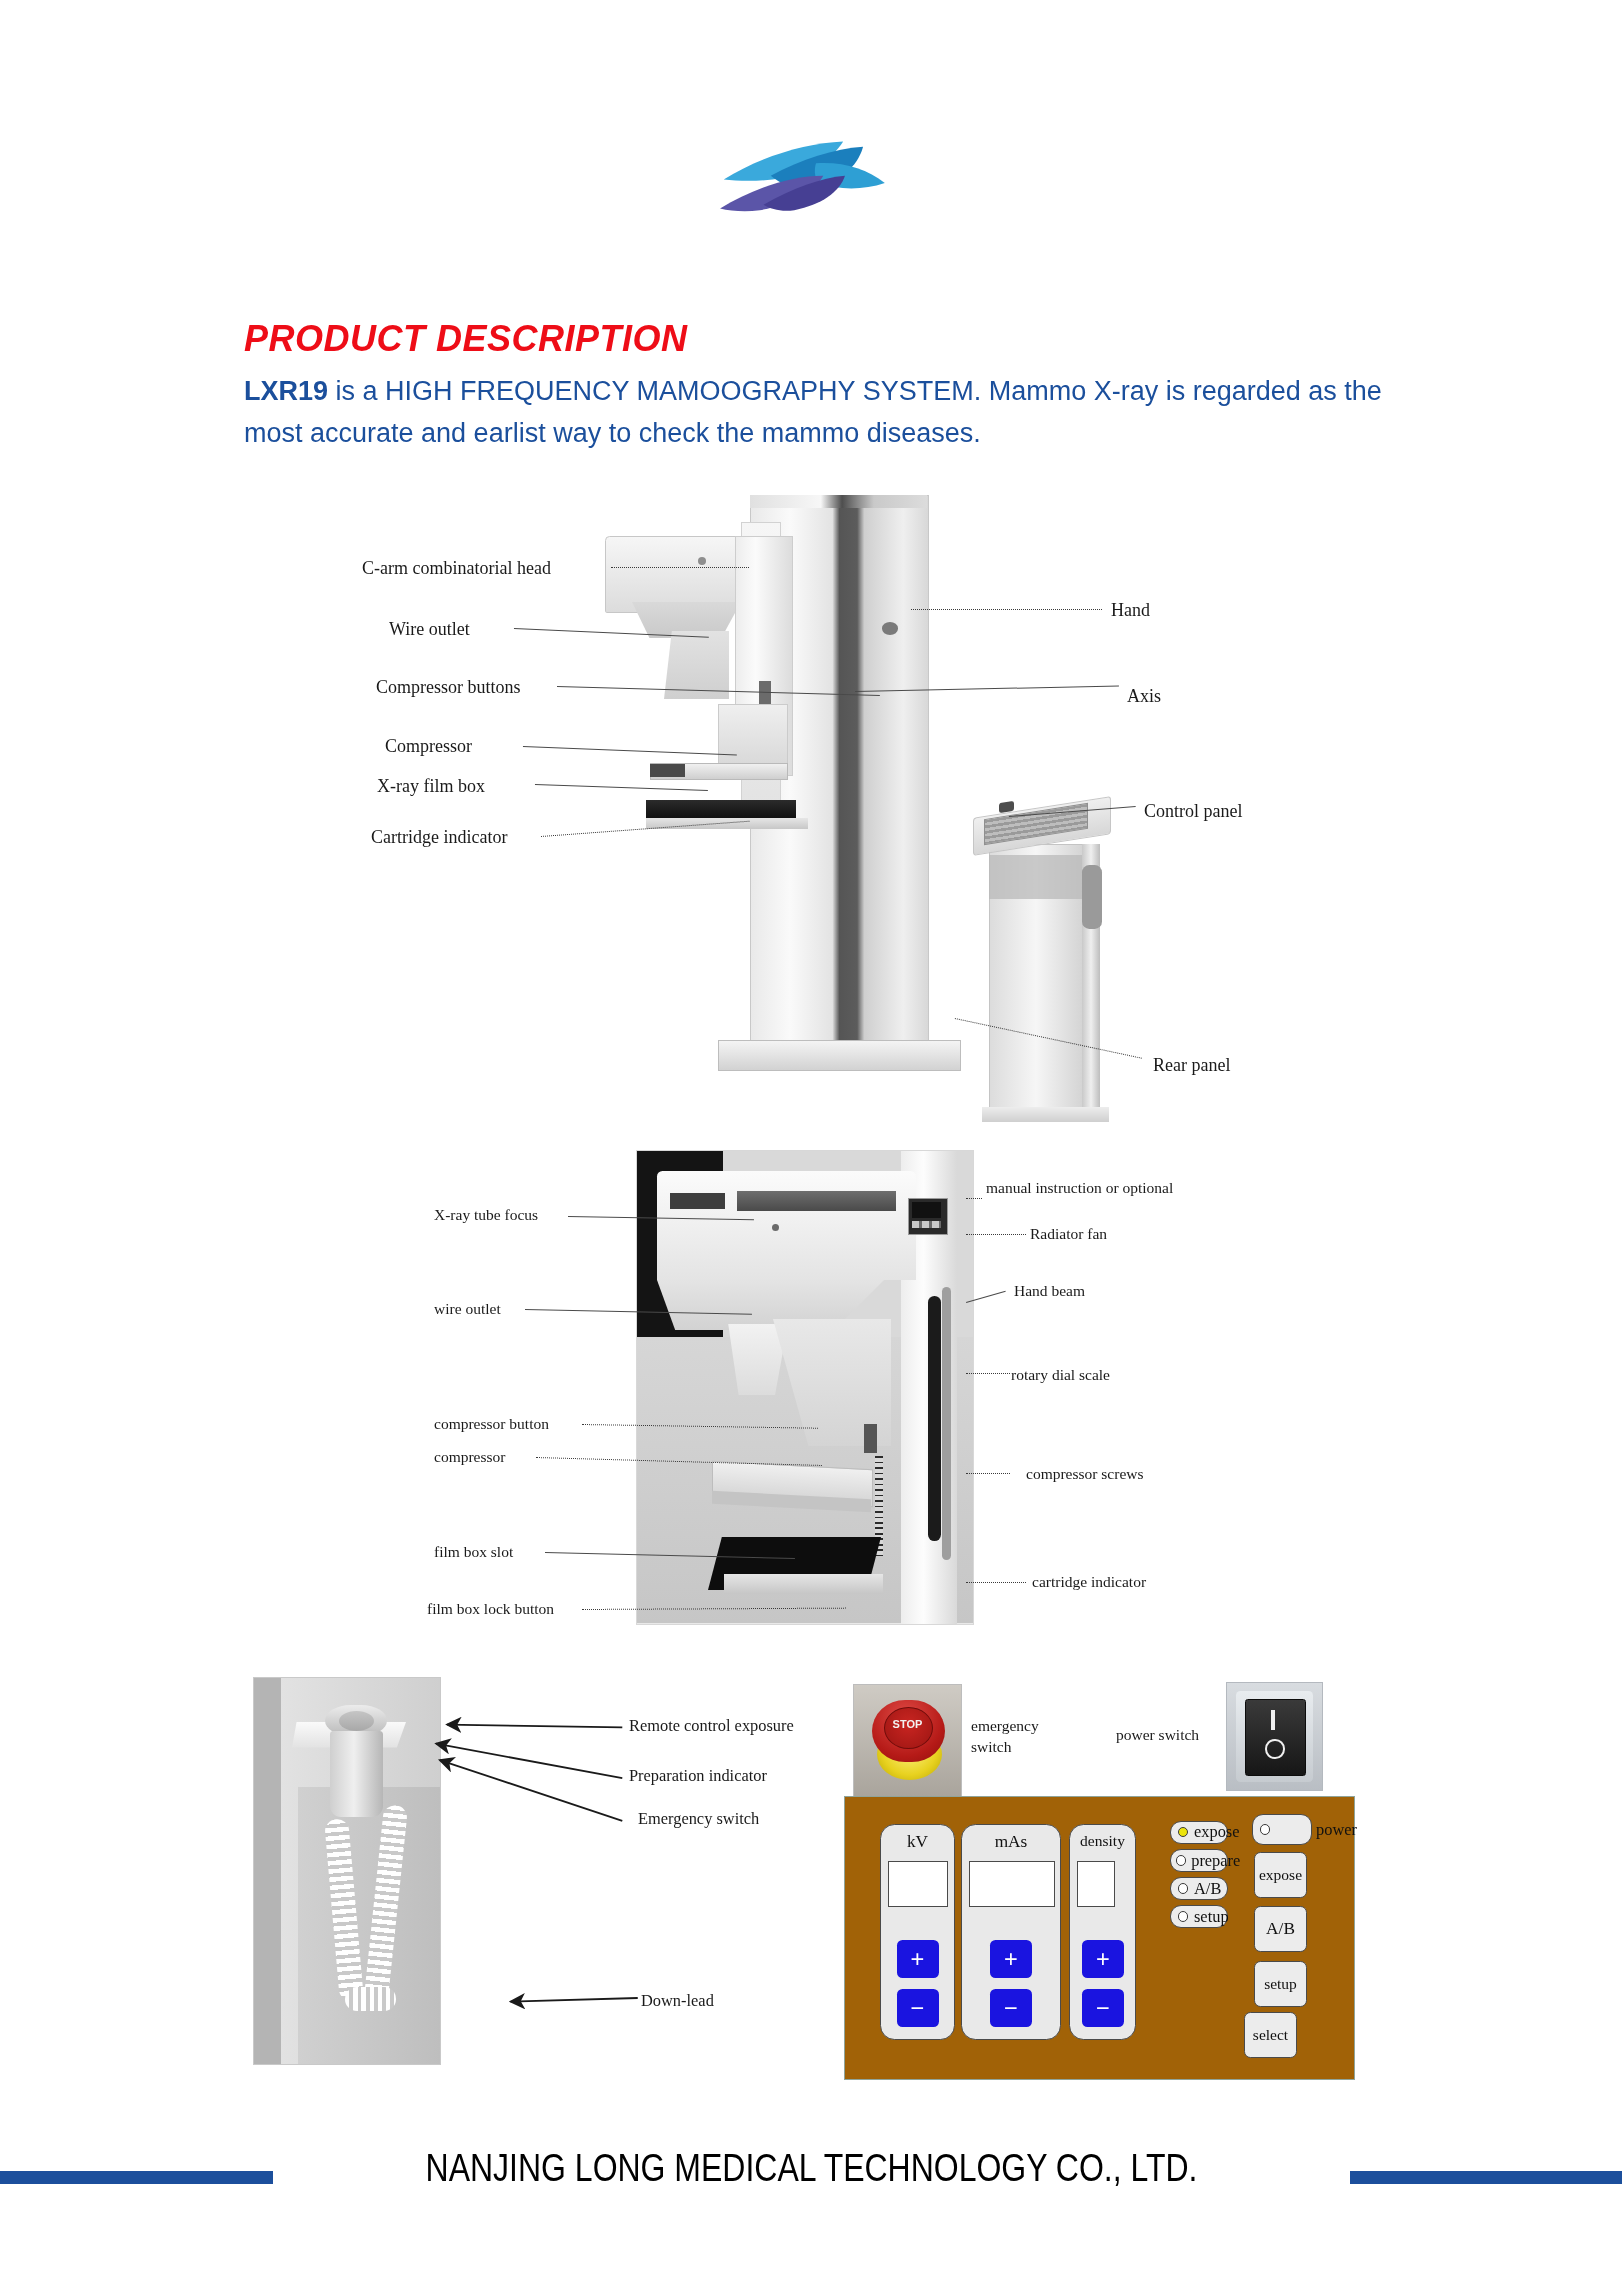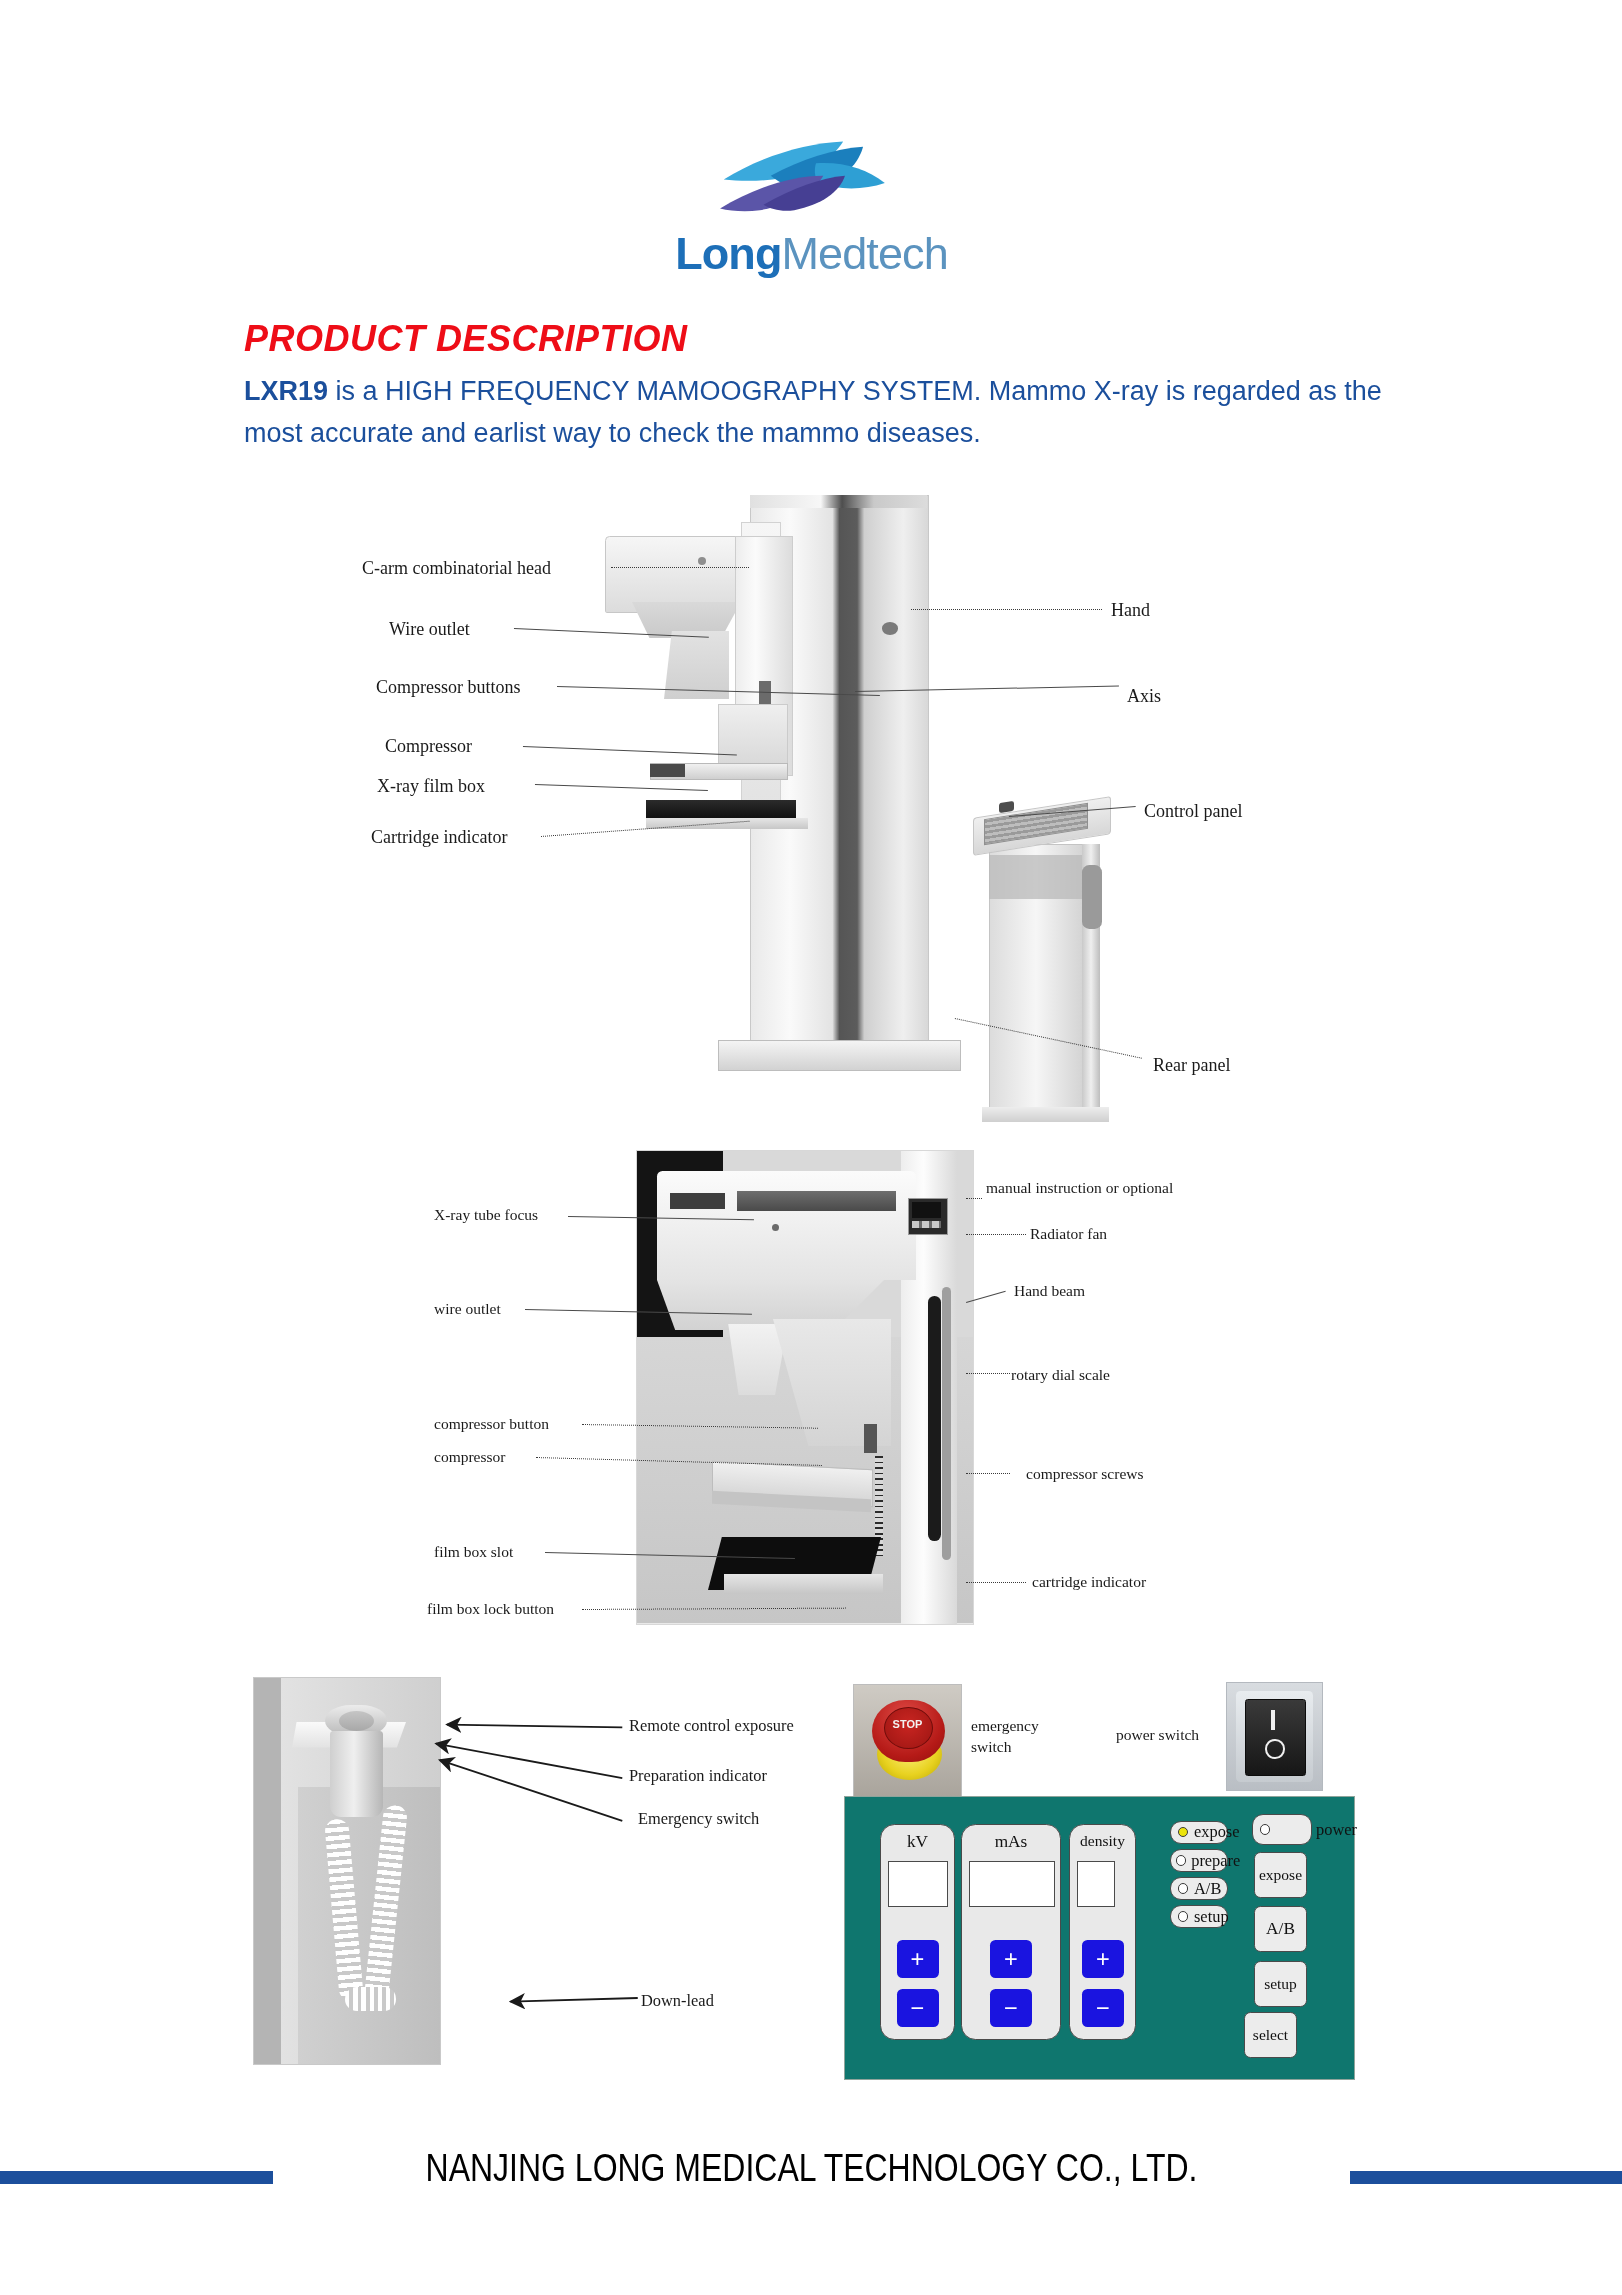--- a/index.html
+++ b/index.html
@@ -123,21 +123,21 @@
   #estop-face{left:30px;top:22px;width:47px;height:40px;background:radial-gradient(circle at 50% 40%,#c92521,#9c1512);border-radius:50%;border:1.8px solid #6f0c0a;}
   #estop-txt{left:30px;top:33px;width:47px;text-align:center;font-family:"Liberation Sans",sans-serif;font-size:11px;font-weight:bold;color:#f2f2f2;}
 
   #power-photo{left:1226px;top:1682px;width:95px;height:107px;background:linear-gradient(180deg,#d8dce0,#b9bec4);border:0.9px solid #b4b9bf;}
   #power-bez{left:9px;top:8.2px;width:77px;height:91px;background:linear-gradient(180deg,#e8ecef,#c6cbd0);border-radius:4.5px;}
   #power-rock{left:18px;top:16.4px;width:59px;height:75px;background:linear-gradient(180deg,#3a3a3a,#161616);border-radius:2.7px;border:0.9px solid #0c0c0c;}
   #power-I{left:44px;top:27px;width:3.6px;height:20px;background:#f0f0f0;}
   #power-O{left:38px;top:56px;width:15.5px;height:15.5px;border:2.7px solid #f0f0f0;border-radius:50%;}
 
   
-  #ctrl-panel{left:844px;top:1796px;width:509px;height:282px;background:#0f766e;border:0.9px solid #8fa49b;}
+  #ctrl-panel{left:844px;top:1796px;width:509px;height:282px;background:#a16207;border:0.9px solid #8fa49b;}
   .stepper{position:absolute;background:#e9e9e9;border:0.9px solid #4a4a4a;}
   .st-label{position:absolute;width:100%;text-align:center;font-family:"Liberation Serif",serif;font-size:17.3px;color:#111;}
   .lcd{position:absolute;background:#ffffff;border:0.9px solid #4a4a4a;}
   .pmbtn{position:absolute;background:#1a14e0;border-radius:5.5px;color:#fff;display:flex;align-items:center;justify-content:center;font-family:"Liberation Sans",sans-serif;font-size:23.6px;}
 
   .indic{position:absolute;background:#ececec;border:0.9px solid #4a4a4a;border-radius:11px;display:flex;align-items:center;padding-left:7.3px;box-sizing:border-box;font-family:"Liberation Serif",serif;font-size:16.4px;color:#111;}
   .led{width:8.2px;height:8.2px;border-radius:50%;border:0.9px solid #3a3a3a;background:#fff;margin-right:5.5px;flex:none;}
   .led.on{background:#ece40d;}
 
   .sqbtn{position:absolute;background:#ececec;border:0.9px solid #4a4a4a;border-radius:6.4px;display:flex;align-items:center;justify-content:center;font-family:"Liberation Serif",serif;font-size:17.3px;color:#111;}
@@ -155,23 +155,20 @@
 <body>
 
 <div class="abs" id="logo-block">
   <svg id="logo-mark" viewBox="0 0 230 95">
     <path d="M18 48 C60 22 108 8 150 6 C138 26 110 42 72 48 C56 50 34 50 18 48 Z" fill="#3aa9dc"></path>
     <path d="M70 44 C104 26 140 14 172 12 C166 34 146 52 112 58 C96 60 82 54 70 44 Z" fill="#1b7fbd"></path>
     <path d="M120 30 C150 28 176 36 196 52 C172 60 146 60 122 52 C118 44 118 36 120 30 Z" fill="#2e9fd4"></path>
     <path d="M14 80 C50 58 92 44 128 44 C118 62 92 76 58 82 C42 84 26 83 14 80 Z" fill="#5b55a8"></path>
     <path d="M62 76 C94 58 126 46 152 44 C146 62 126 76 96 82 C82 84 70 81 62 76 Z" fill="#463f93"></path>
   </svg>
-  <div id="logo-word">
-    <span class="p1">Long</span><span class="p2">Medtech</span>
-  </div>
 </div>
 
 <div class="abs" id="product-heading">PRODUCT DESCRIPTION</div>
 <div class="abs" id="intro-text"><b>LXR19</b><span> is a HIGH FREQUENCY MAMOOGRAPHY SYSTEM. Mammo X-ray is regarded as the most accurate and earlist way to check the mammo diseases.</span></div>
 
 <div class="abs" id="fig1">
   <div class="mw" id="f1-col"></div>
   <div class="mw" id="f1-coltop"></div>
   <div class="mw" id="f1-innerpanel"></div>
   <div class="mw" id="f1-railgrip"></div>

